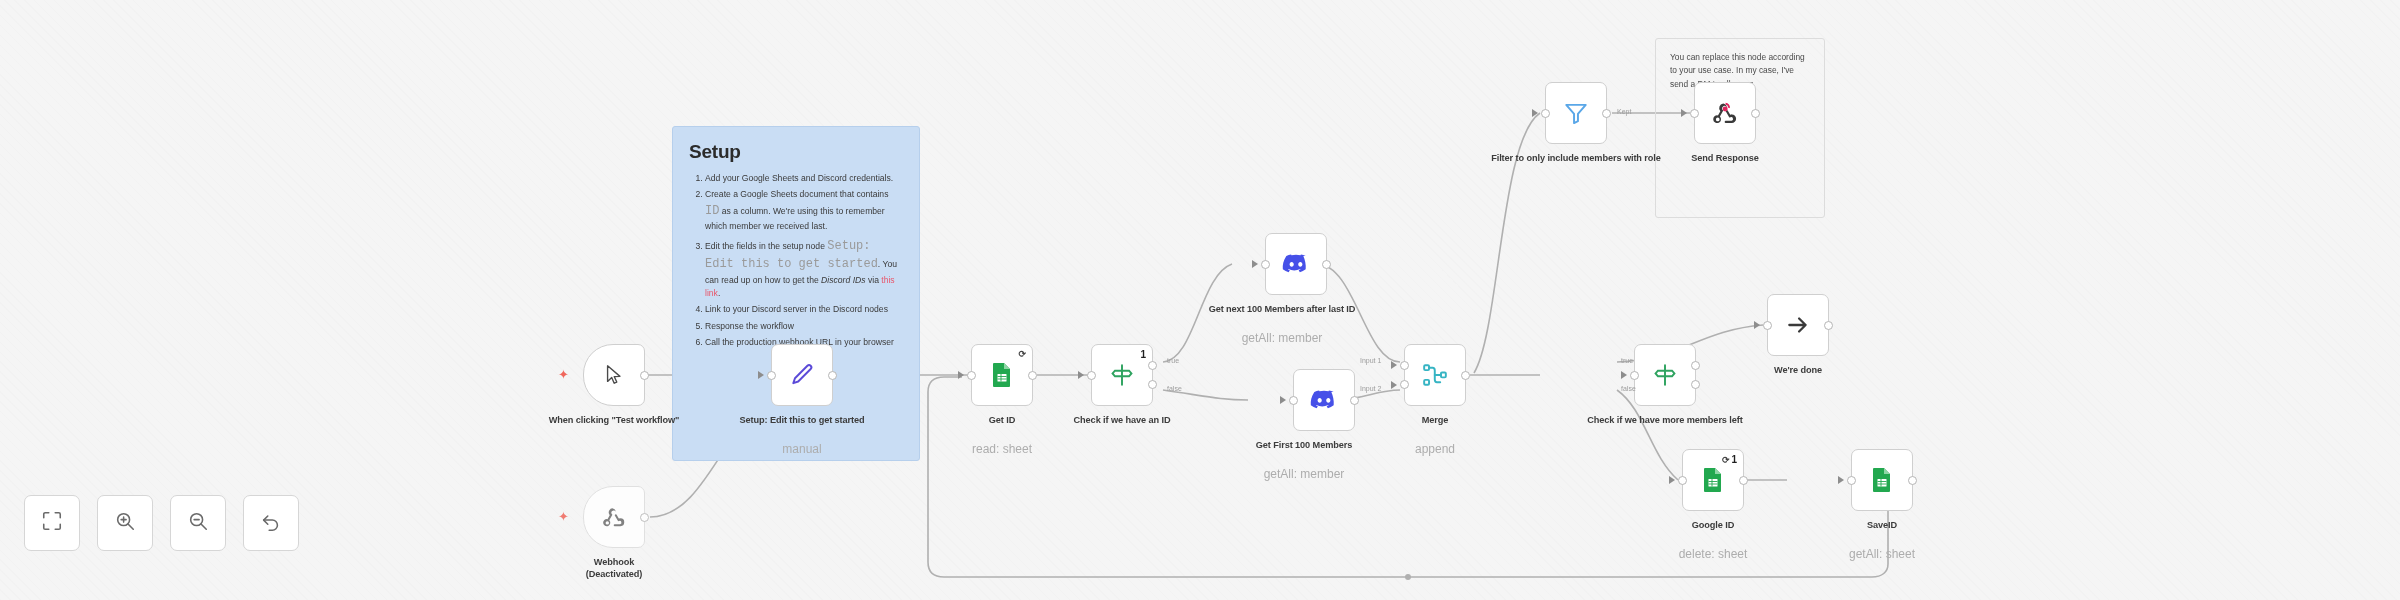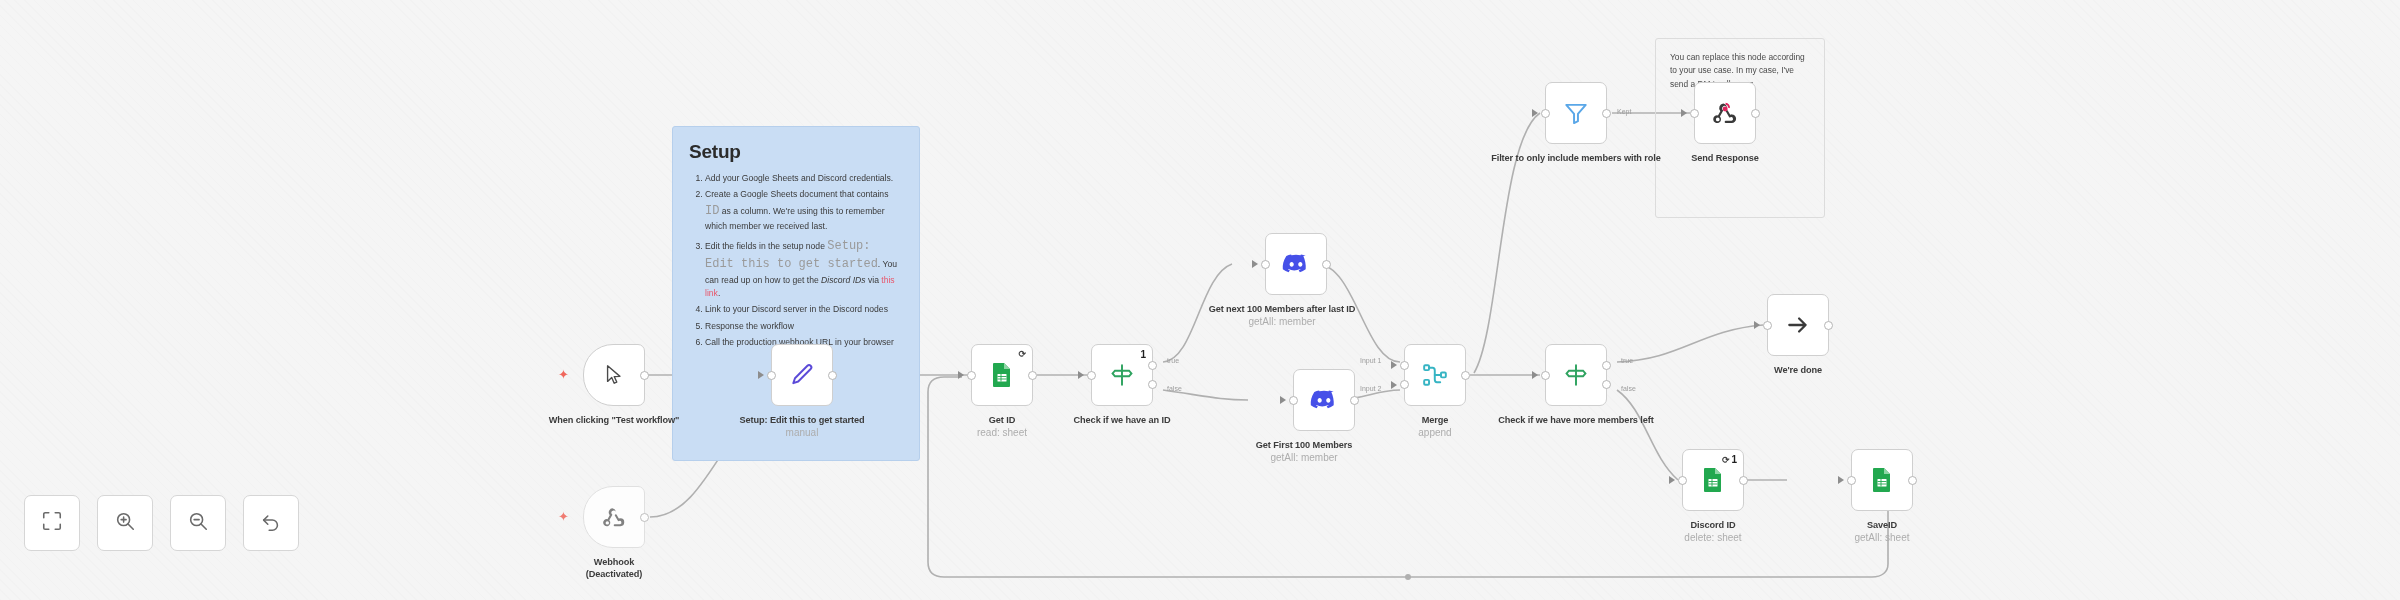--- a/index.html
+++ b/index.html
@@ -64,21 +64,21 @@
   .box svg, .box .glyph { display:block; }
   .labels {
     position: absolute; left: 50%; transform: translateX(-50%);
     top: 70px; width: 170px; text-align: center;
   }
   .nm {
     font-size: 9.2px; font-weight: 700; color: #3c3c3c;
     line-height: 1.35; letter-spacing: -0.1px;
   }
   .sub {
-    font-size: 10px; color: #adadad; margin-top: 0; line-height: 1.3;
+    font-size: 12px; color: #adadad; margin-top: 16px; line-height: 1.3;
   }
   
   .port {
     position: absolute; width: 9px; height: 9px;
     background: #fff; border: 1.4px solid #b5b5b5; border-radius: 50%;
     top: 50%; margin-top: -4.5px;
   }
   .port.out { right: -5px; }
   .port.in  { left: -5px; }
   .port.p1 { top: 34%; }
@@ -316,21 +316,21 @@
       <span class="port out"></span>
     </div>
     <div class="labels">
       <div class="nm">Merge</div>
       <div class="sub">append</div>
     </div>
   </div>
   <span class="wlabel" style="left:1360px; top:357px;">Input 1</span>
   <span class="wlabel" style="left:1360px; top:385px;">Input 2</span>
 
-  <div class="node" style="left:1545px; top:344px;">
+  <div class="node" style="left:1634px; top:344px;">
     <div class="box">
       <span class="arrowin"></span>
       <span class="port in"></span>
       <span class="glyph">
         <svg width="26" height="26" viewBox="0 0 24 24" fill="none" stroke="#2fa360" stroke-width="1.8" stroke-linecap="round">
           <path d="M12 3v18"></path>
             <path d="M5.5 8h13l2.2 2.6-2.2 2.6h-13L3.3 10.6z"></path>
         </svg>
       </span>
       <span class="port out p1"></span>
@@ -407,21 +407,21 @@
         <svg width="24" height="26" viewBox="0 0 24 26">
           <path d="M4 1h10l6 6v17a1 1 0 0 1-1 1H4a1 1 0 0 1-1-1V2a1 1 0 0 1 1-1z" fill="#22a84f"></path>
           <path d="M14 1l6 6h-6z" fill="#8fd6a6"></path>
           <rect x="7.5" y="12" width="9" height="7.5" rx="0.6" fill="#fff"></rect>
           <path d="M7.5 14.5h9M7.5 17h9M11 12v7.5" stroke="#22a84f" stroke-width="0.9"></path>
         </svg>
       </span>
       <span class="port out"></span>
     </div>
     <div class="labels">
-      <div class="nm">Discord ID</div>
+      <div class="nm">Google ID</div>
       <div class="sub">delete: sheet</div>
     </div>
   </div>
 
   <div class="node" style="left:1851px; top:449px;">
     <div class="box">
       <span class="arrowin"></span>
       <span class="port in"></span>
       <span class="glyph">
         <svg width="24" height="26" viewBox="0 0 24 26">

